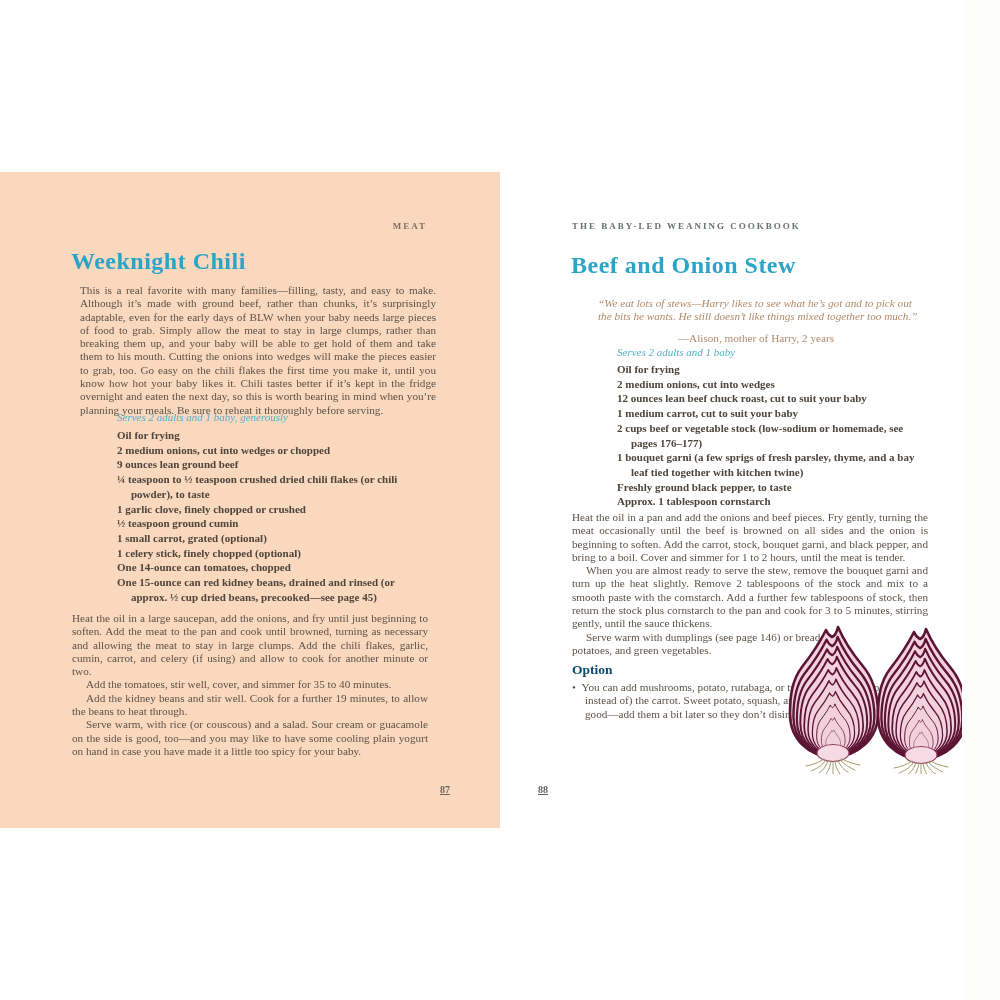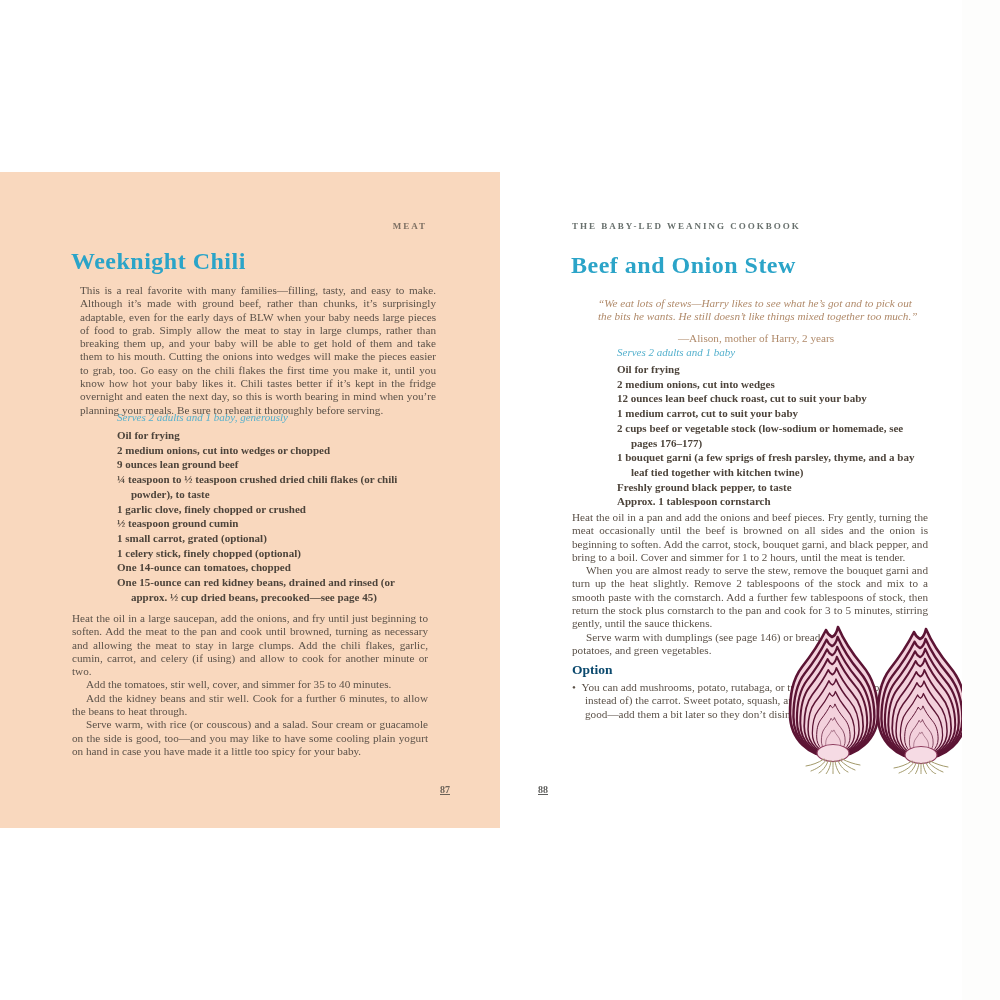--- a/index.html
+++ b/index.html
@@ -83,21 +83,21 @@
       <li>½ teaspoon ground cumin</li>
       <li>1 small carrot, grated (optional)</li>
       <li>1 celery stick, finely chopped (optional)</li>
       <li>One 14-ounce can tomatoes, chopped</li>
       <li>One 15-ounce can red kidney beans, drained and rinsed (or approx. ½ cup dried beans, precooked—see page 45)</li>
     </ul>
 
   <div class="abs body-text method l-method">
       <p>Heat the oil in a large saucepan, add the onions, and fry until just beginning to soften. Add the meat to the pan and cook until browned, turning as necessary and allowing the meat to stay in large clumps. Add the chili flakes, garlic, cumin, carrot, and celery (if using) and allow to cook for another minute or two.</p>
       <p>Add the tomatoes, stir well, cover, and simmer for 35 to 40 minutes.</p>
-      <p>Add the kidney beans and stir well. Cook for a further 6 minutes, to allow the beans to heat through.</p>
+      <p>Add the kidney beans and stir well. Cook for a further 19 minutes, to allow the beans to heat through.</p>
       <p>Serve warm, with rice (or couscous) and a salad. Sour cream or guacamole on the side is good, too—and you may like to have some cooling plain yogurt on hand in case you have made it a little too spicy for your baby.</p>
     </div>
 
   <div class="abs page-number l-pagenum">87</div>
 
   <div class="abs running-head r-running">THE BABY-LED WEANING COOKBOOK</div>
 
   <h1 class="abs recipe-title r-title" style="margin:0">Beef and Onion Stew</h1>
 
   <div class="abs quote-block">

